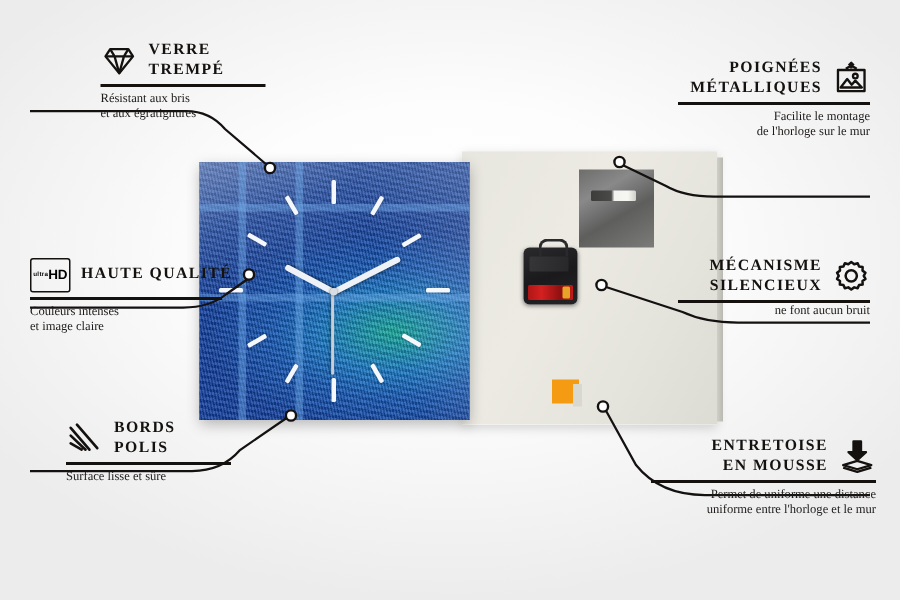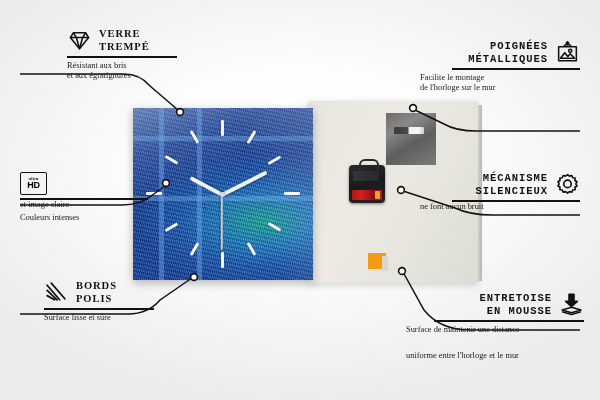--- a/index.html
+++ b/index.html
@@ -84,31 +84,31 @@
   .hand{position:absolute;background:#eef2f7;border-radius:2px;transform-origin:0 50%;box-shadow:0 1px 2px rgba(0,0,0,.35);}
   .hub{position:absolute;width:5px;height:5px;border-radius:50%;background:#d7dde4;box-shadow:0 0 2px rgba(0,0,0,.5);}
   
   .callout{position:absolute;}
   .ct{display:flex;align-items:center;gap:7px;}
   .ct.right{justify-content:flex-end;}
   .title{
     font-weight:700;font-size:10.5px;letter-spacing:.95px;color:#14110f;
     line-height:12.4px;text-transform:uppercase;white-space:nowrap;
   }
-  .ttl-r{text-align:right;font-family:Liberation Mono, monospace;}
+  .ttl-r{text-align:right;}
   .rule{height:1.6px;background:#14110f;margin-top:2px;}
   .sub{
     font-size:8.4px;line-height:10.2px;color:#1d1a18;margin-top:3px;white-space:nowrap;
   }
-  .sub.right{text-align:left;}
+  .sub.right{text-align:right;}
   .ico{width:25px;height:25px;flex:0 0 25px;display:block;}
   .ico svg{display:block;width:25px;height:25px;}
   .hdbox{
     width:25px;height:21px;border:1.6px solid #14110f;border-radius:2px;
-    display:flex;flex-direction:column;align-items:center;justify-content:center;
+    display:flex;flex-direction:row;align-items:center;justify-content:center;
     line-height:1;flex:0 0 25px;
   }
   .hdbox .u{font-family:"Liberation Sans",sans-serif;font-size:4.2px;font-weight:700;letter-spacing:.2px;}
   .hdbox .h{font-family:"Liberation Sans",sans-serif;font-size:9px;font-weight:700;letter-spacing:-.2px;margin-top:.5px;}
   .leaders{position:absolute;left:0;top:0;width:600px;height:400px;pointer-events:none;}
 </style>
 </head>
 <body>
 
 <div class="stage">
@@ -191,25 +191,26 @@
     <div class="sub" style="margin-top:0">et aux égratignures</div>
   </div>
 
   <div class="callout" style="left:20px;top:172px;width:160px;">
     <div class="ct">
       <span class="hdbox">
         <span class="u">ultra</span>
         <span class="h">HD</span>
       </span>
       <div>
+        <div class="title">HAUTE QUALITÉ</div>
       </div>
     </div>
     <div class="rule" style="width:128px;margin-top:3px;"></div>
+    <div class="sub">Couleurs intenses</div>
     <div class="sub" style="margin-top:0">et image claire</div>
-    <div class="sub">Couleurs intenses</div>
   </div>
 
   <div class="callout" style="left:20px;top:280px;width:150px;margin-left:24px;">
     <div class="ct">
       <span class="ico">
         <svg viewBox="0 0 24 24" fill="none" stroke="#14110f" stroke-width="1.7" stroke-linecap="round">
           <path d="M3 5 L15 19 M3 10 L12.5 19 M3 15 L10 19 M7 3 L20 18"></path>
         </svg>
       </span>
       <div>
@@ -267,17 +268,17 @@
       </div>
       <span class="ico">
         <svg viewBox="0 0 24 24" fill="none" stroke="#14110f" stroke-width="1.5" stroke-linejoin="round">
           <path d="M9.6 2.2 H14.4 V9.0 H17.6 L12 14.2 L6.4 9.0 H9.6 Z" fill="#14110f"></path>
           <path d="M12 14.6 L21 17.3 L12 20.0 L3 17.3 Z"></path>
           <path d="M3 19.0 L12 21.7 L21 19.0"></path>
         </svg>
       </span>
     </div>
     <div class="rule" style="width:150px;margin:3px 0 0 auto;"></div>
-    <div class="sub right">Surface de maintenir une distance</div>
-    <div class="sub right" style="margin-top:16px">uniforme entre l'horloge et le mur</div>
+    <div class="sub right">Permet de uniforme une distance</div>
+    <div class="sub right" style="margin-top:0">uniforme entre l'horloge et le mur</div>
   </div>
 
 </div>
 
 </body></html>

